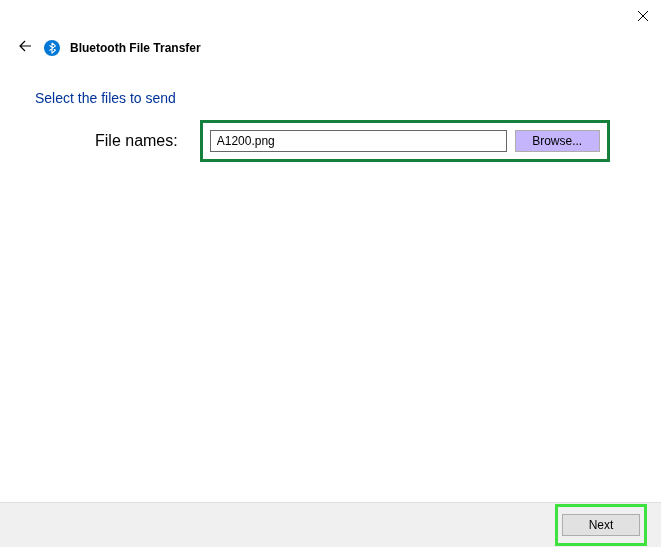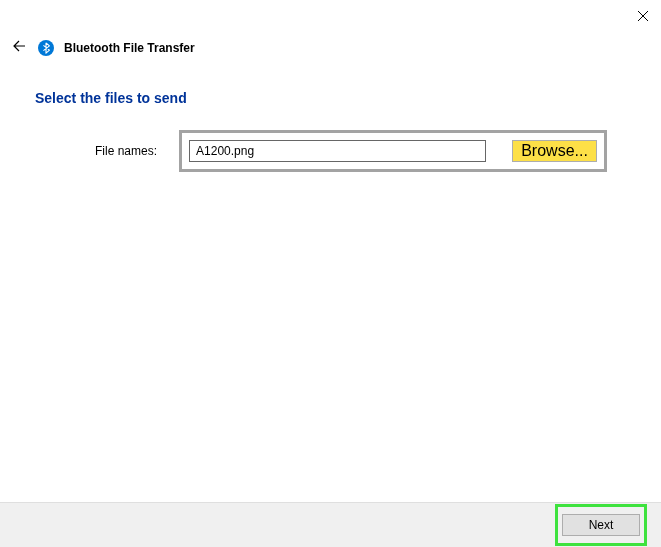--- a/index.html
+++ b/index.html
@@ -27,21 +27,21 @@
       display: flex;
       align-items: center;
       justify-content: center;
       cursor: pointer;
       font-size: 14px;
     }
     .header {
       display: flex;
       align-items: center;
       gap: 10px;
-      padding: 38px 0 0 10px;
+      padding: 38px 0 0 16px;
     }
     .back-arrow {
       font-size: 16px;
       color: #000;
       cursor: pointer;
       width: 18px;
       text-align: center;
     }
     .bt-icon {
       width: 16px;
@@ -60,61 +60,61 @@
       font-size: 12px;
       font-weight: 600;
       color: #000;
     }
     .main {
       padding: 32px 0 0 35px;
     }
     .page-title {
       color: #003399;
       font-size: 14px;
-      font-weight: bold;
-      margin-bottom: 24px;
+      font-weight: normal;
+      margin-bottom: 14px;
     }
     .instruction {
       font-size: 12px;
       color: #000;
       padding-left: 22px;
       margin-bottom: 15px;
     }
     .file-row {
       display: flex;
       align-items: center;
       padding-left: 60px;
     }
     .file-label {
-      font-size: 12px;
+      font-size: 16px;
       color: #000;
       margin-right: 22px;
     }
     .input-group {
       display: flex;
       align-items: center;
-      gap: 26px;
-      border: 3px solid #a3a3a3;
+      gap: 8px;
+      border: 3px solid #15803d;
       padding: 7px 7px;
     }
     .file-input {
       width: 297px;
       height: 22px;
       border: 1px solid #666;
       padding: 2px 6px;
       font-size: 12px;
       font-family: inherit;
       outline: none;
     }
     .browse-btn {
       width: 85px;
       height: 22px;
-      background: #fde047;
+      background: #c4b5fd;
       border: 1px solid #adadad;
-      font-size: 16px;
+      font-size: 12px;
       font-family: inherit;
       cursor: pointer;
     }
     .footer {
       position: absolute;
       bottom: 0;
       left: 0;
       right: 0;
       background: #f0f0f0;
       border-top: 1px solid #dfdfdf;

